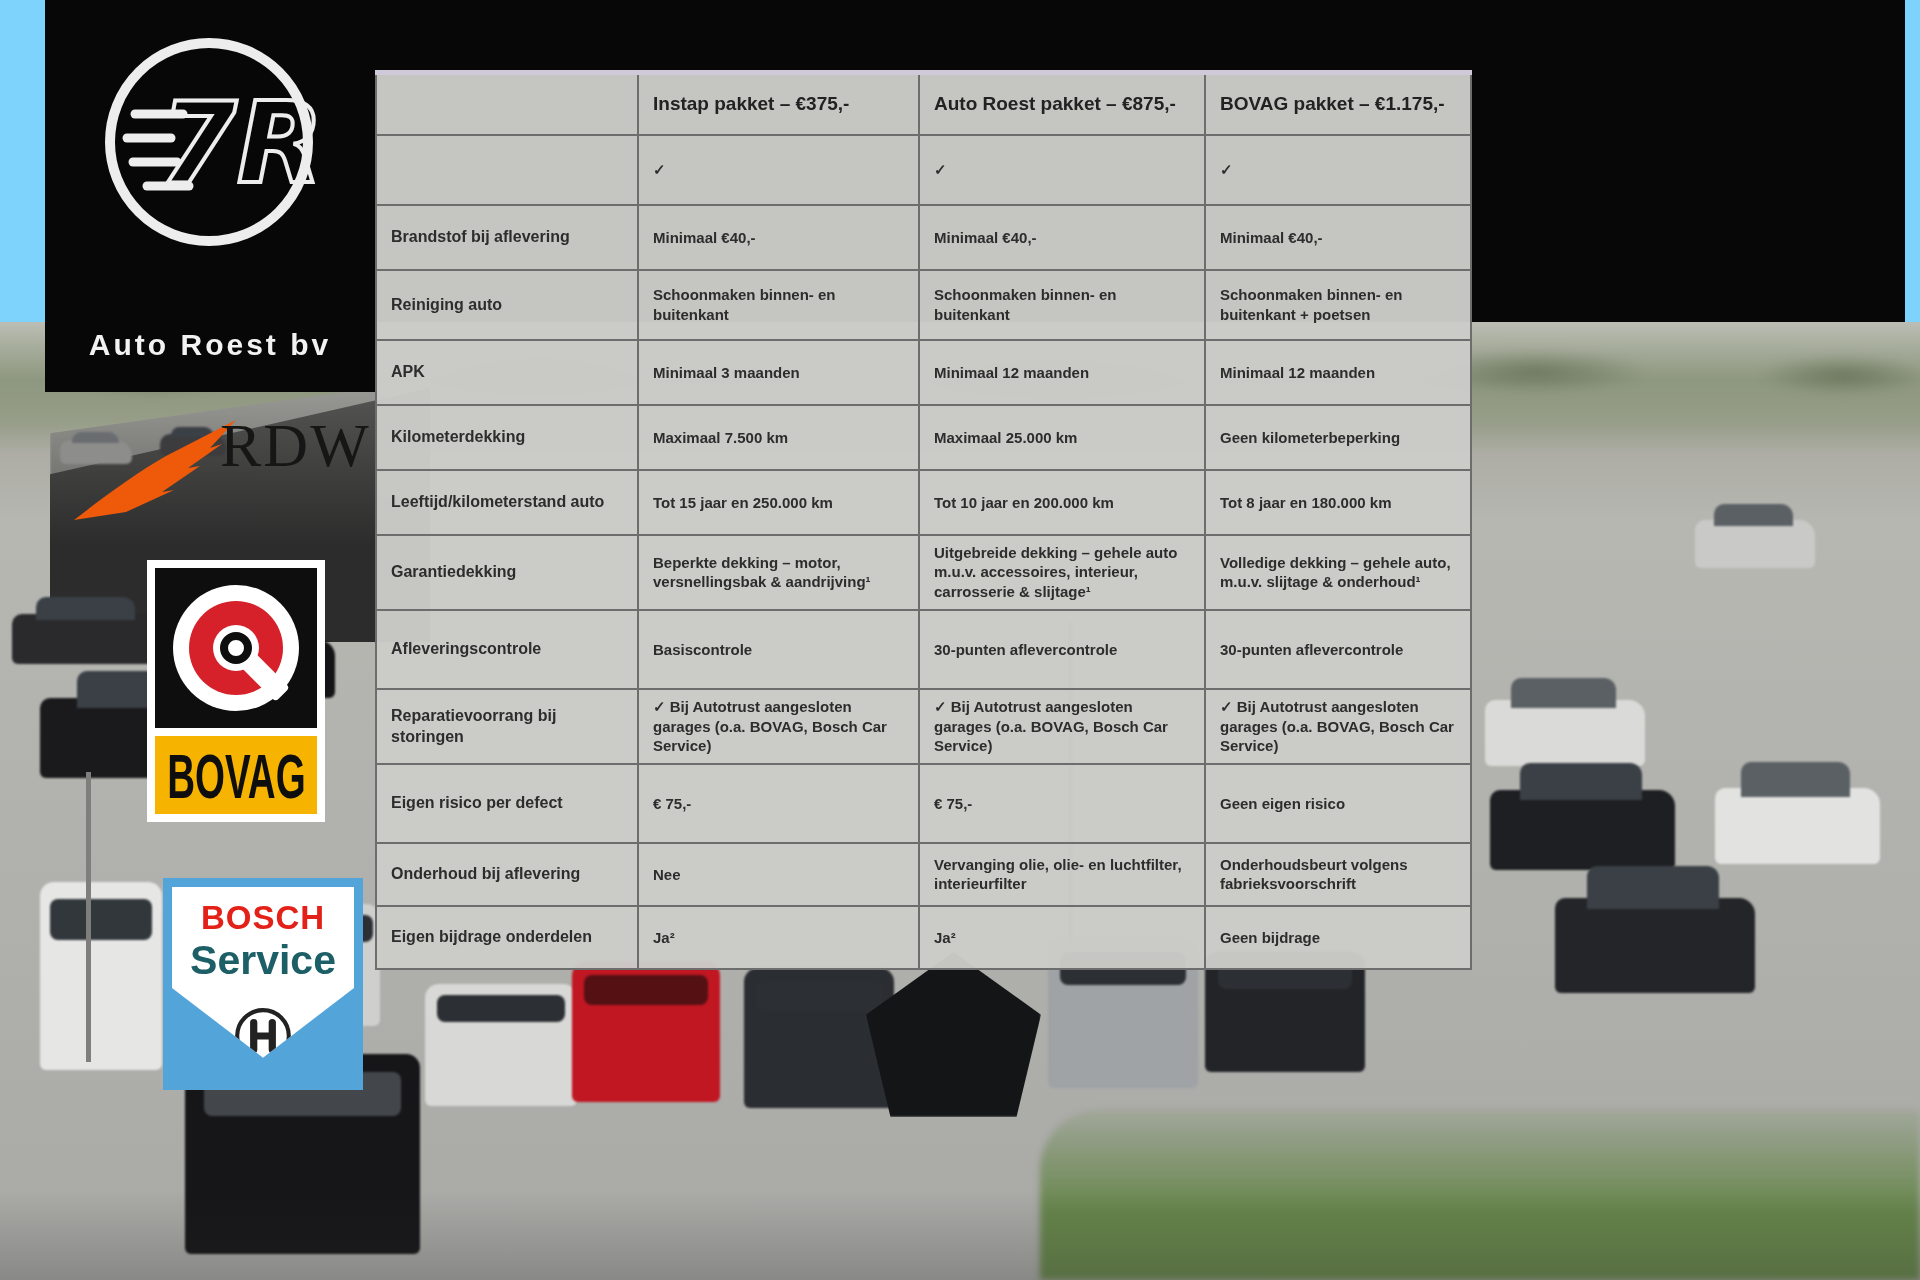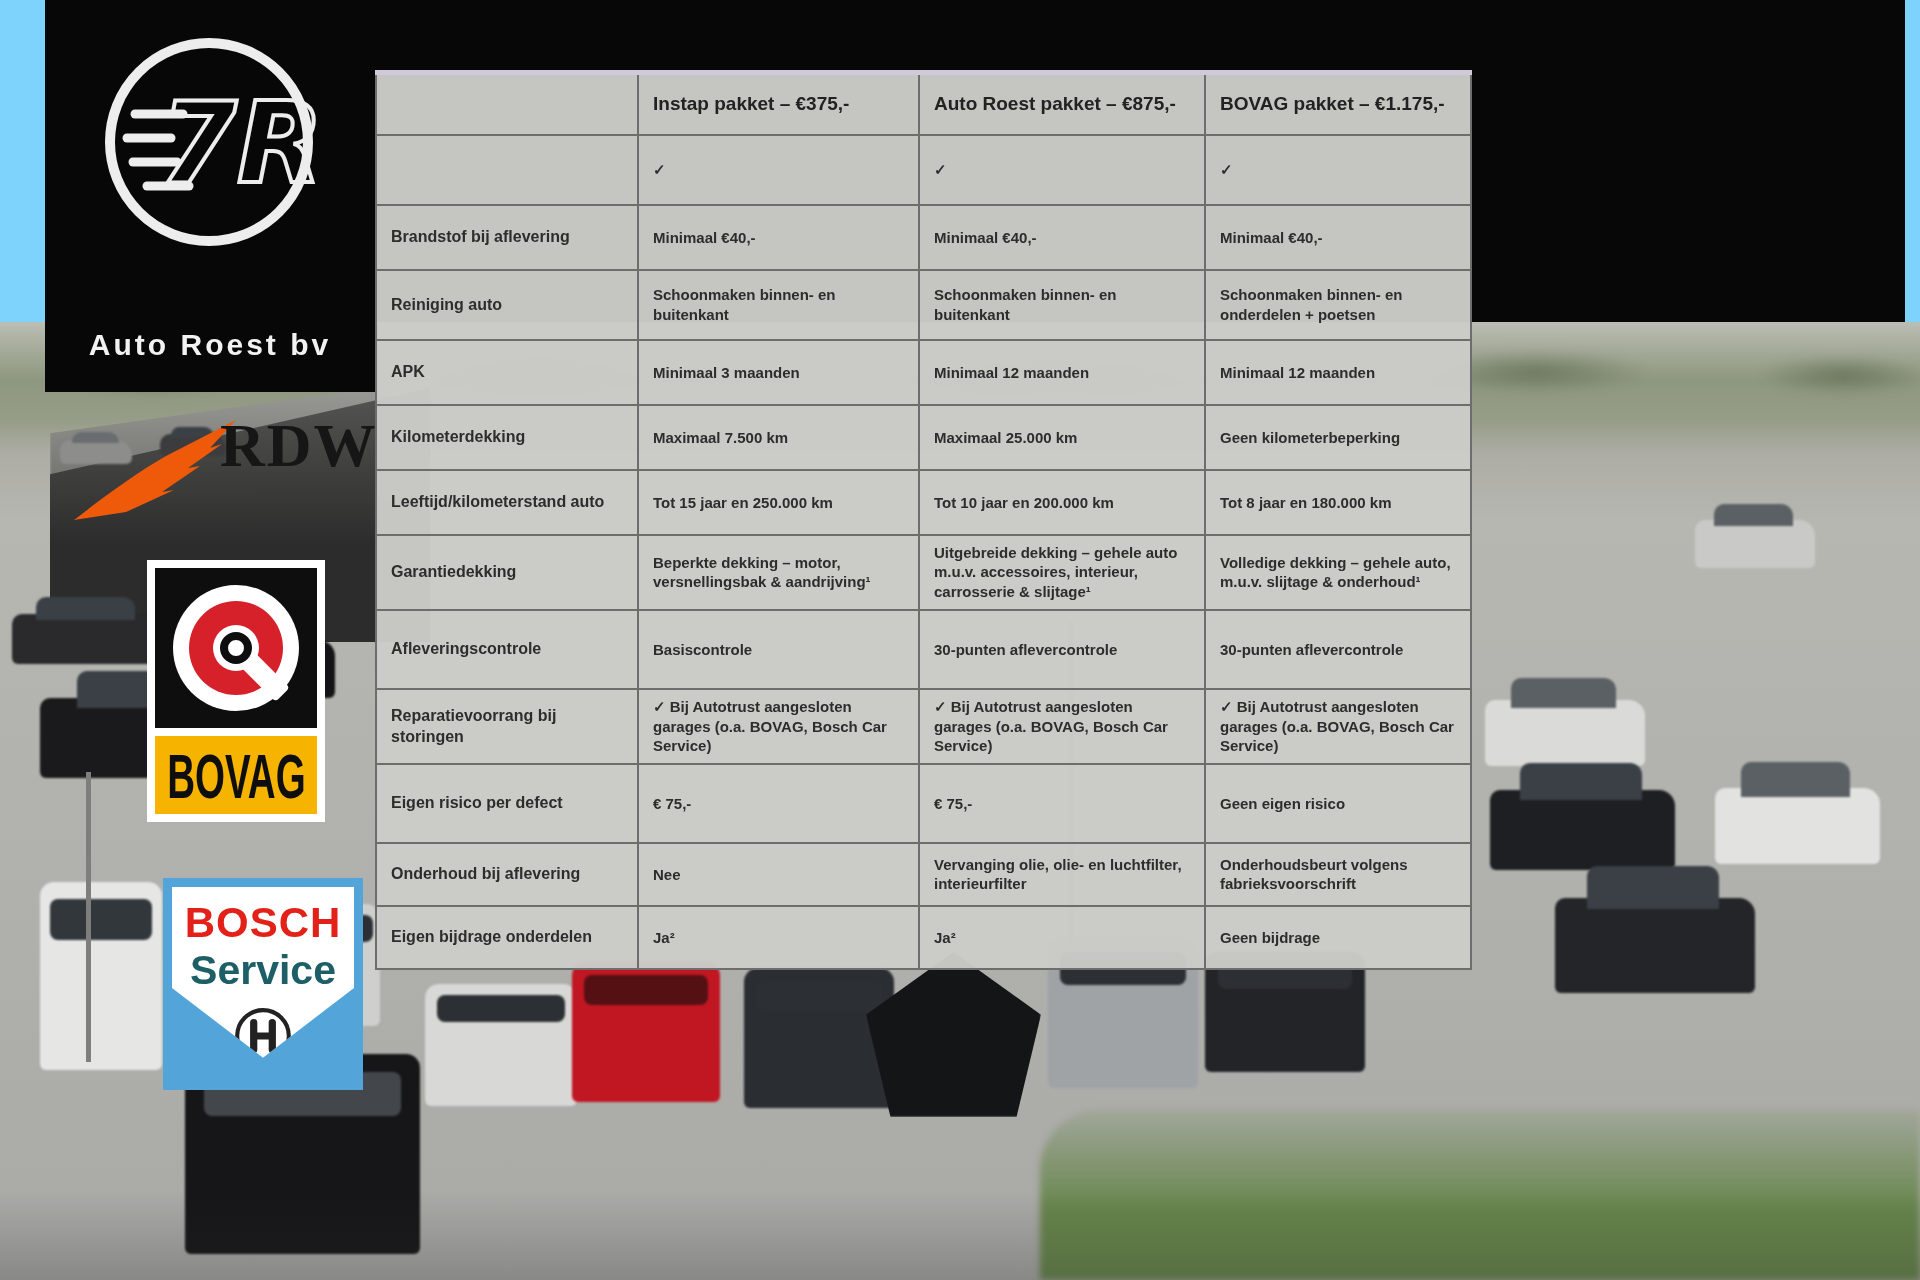--- a/index.html
+++ b/index.html
@@ -32,39 +32,39 @@
   
   .black-band{position:absolute;left:45px;top:0;width:1860px;height:322px;background:#070707;z-index:2;}
   .black-logo{position:absolute;left:45px;top:0;width:330px;height:392px;background:#070707;z-index:3;}
   .monogram{position:absolute;left:52px;top:30px;}
   .brand-name{position:absolute;left:8px;top:328px;width:314px;text-align:center;color:#f2f2f2;
     font-size:30px;font-weight:bold;letter-spacing:3px;}
 
   
   .rdw{position:absolute;left:70px;top:410px;width:290px;height:115px;z-index:6;}
   .rdw-wing{position:absolute;left:0;top:6px;}
-  .rdw-text{position:absolute;left:150px;top:0px;font-family:"Liberation Serif",serif;font-size:62px;color:#161616;letter-spacing:2px;font-weight:bold;}
+  .rdw-text{position:absolute;left:150px;top:0px;font-family:"Liberation Serif",serif;font-size:62px;color:#161616;letter-spacing:2px;}
 
   
   .bovag{position:absolute;left:147px;top:560px;width:178px;height:262px;background:#fff;z-index:6;}
   .bovag-top{position:absolute;left:8px;top:8px;right:8px;height:160px;background:#0e0e0e;overflow:hidden;}
   .bovag-ring{position:absolute;left:50%;top:50%;width:126px;height:126px;transform:translate(-50%,-50%);border-radius:50%;background:#fff;}
   .bovag-red{position:absolute;left:50%;top:50%;width:94px;height:94px;transform:translate(-50%,-50%);border-radius:50%;background:#d6202a;}
   .bovag-arm{position:absolute;left:calc(50% - 10px);top:50%;width:20px;height:66px;background:#fff;transform-origin:center top;transform:rotate(-45deg);border-radius:0 0 4px 4px;}
   .bovag-hub{position:absolute;left:50%;top:50%;width:46px;height:46px;transform:translate(-50%,-50%);border-radius:50%;background:#fff;}
   .bovag-hub::after{content:"";position:absolute;left:50%;top:50%;width:16px;height:16px;transform:translate(-50%,-50%);
     border:8px solid #0e0e0e;border-radius:50%;background:#fff;}
   .bovag-bottom{position:absolute;left:8px;right:8px;bottom:8px;height:78px;background:#f6b400;display:flex;align-items:center;justify-content:center;}
   .bovag-text{font-size:47px;font-weight:bold;color:#0e0e0e;transform:scale(.82,1.34);letter-spacing:0;}
 
   
   .bosch{position:absolute;left:163px;top:878px;width:200px;height:212px;background:#53a4d9;z-index:6;}
   .bosch-inner{position:absolute;left:9px;top:9px;right:9px;height:194px;background:#fff;
     clip-path:polygon(0 0,100% 0,100% 52%,50% 88%,0 52%);}
-  .bosch-line1{color:#e32119;font-weight:bold;font-size:42px;text-align:center;margin-top:12px;letter-spacing:1px;}
+  .bosch-line1{color:#e32119;font-weight:bold;font-size:33px;text-align:center;margin-top:12px;letter-spacing:1px;}
   .bosch-line2{color:#1d5f66;font-weight:bold;font-size:41px;text-align:center;margin-top:0px;}
   .bosch-symbol{position:absolute;left:50%;top:118px;transform:translateX(-50%);}
 
   
   .pkg{position:absolute;left:375px;top:70px;width:1095px;height:900px;z-index:5;
     border-collapse:collapse;table-layout:fixed;background:rgba(203,203,200,.97);
     border-top:5px solid #cfc9da;}
   .pkg th,.pkg td{border:2px solid #6d6d6d;padding:6px 14px;vertical-align:middle;text-align:left;
     color:#2d2d2d;font-weight:bold;font-size:15px;line-height:1.3;overflow:hidden;}
   .pkg thead th{font-size:19px;color:#222;}
@@ -190,21 +190,21 @@
         <tr>
           <th class="rowlabel">Brandstof bij aflevering</th>
           <td>Minimaal €40,-</td>
           <td>Minimaal €40,-</td>
           <td>Minimaal €40,-</td>
         </tr>
         <tr>
           <th class="rowlabel">Reiniging auto</th>
           <td>Schoonmaken binnen- en buitenkant</td>
           <td>Schoonmaken binnen- en buitenkant</td>
-          <td>Schoonmaken binnen- en onderdelen + poetsen</td>
+          <td>Schoonmaken binnen- en buitenkant + poetsen</td>
         </tr>
         <tr>
           <th class="rowlabel">APK</th>
           <td>Minimaal 3 maanden</td>
           <td>Minimaal 12 maanden</td>
           <td>Minimaal 12 maanden</td>
         </tr>
         <tr>
           <th class="rowlabel">Kilometerdekking</th>
           <td>Maximaal 7.500 km</td>

